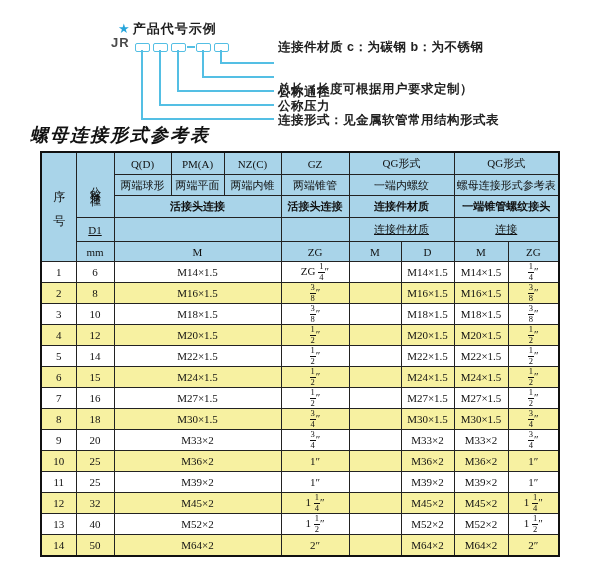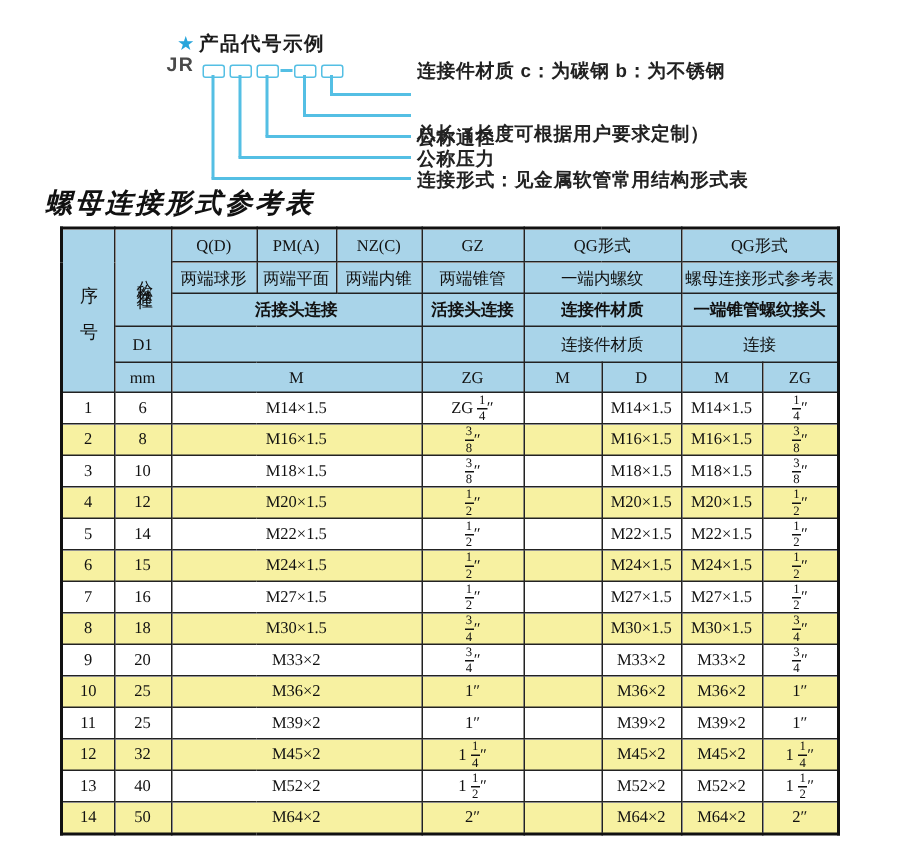--- a/index.html
+++ b/index.html
@@ -28,21 +28,21 @@
     border:2px solid #111;
   }
   table.ref th,table.ref td{
     border:1px solid #222;text-align:center;vertical-align:middle;
     padding:0 1px;overflow:hidden;white-space:nowrap;font-weight:normal;
   }
   table.ref thead th{background:#a9d4e9;}
   table.ref thead tr.r1 th{height:21px;}
   table.ref thead tr.r2 th{height:20px;}
   table.ref thead tr.r3 th{height:21px;font-weight:bold;}
-  table.ref thead tr.r4 th{height:23px;}
+  table.ref thead tr.r4 th{height:23px;text-decoration:underline;}
   table.ref thead tr.r5 th{height:19px;}
   table.ref tbody td{height:20px;background:#fff;}
   table.ref tbody tr.alt td{background:#f7f1a1;}
   th.vh{background:#a9d4e9;}
   .vtext{writing-mode:vertical-rl;text-orientation:upright;display:inline-block;}
   .vt-seq{letter-spacing:26px;font-size:12px;}
   .vt-dn{letter-spacing:3px;font-size:11px;}
   
   .frac{display:inline-block;vertical-align:-4px;text-align:center;font-size:8.5px;line-height:1.1;}
   .frac .fn{display:block;border-bottom:1px solid #111;padding:0 1px;}

